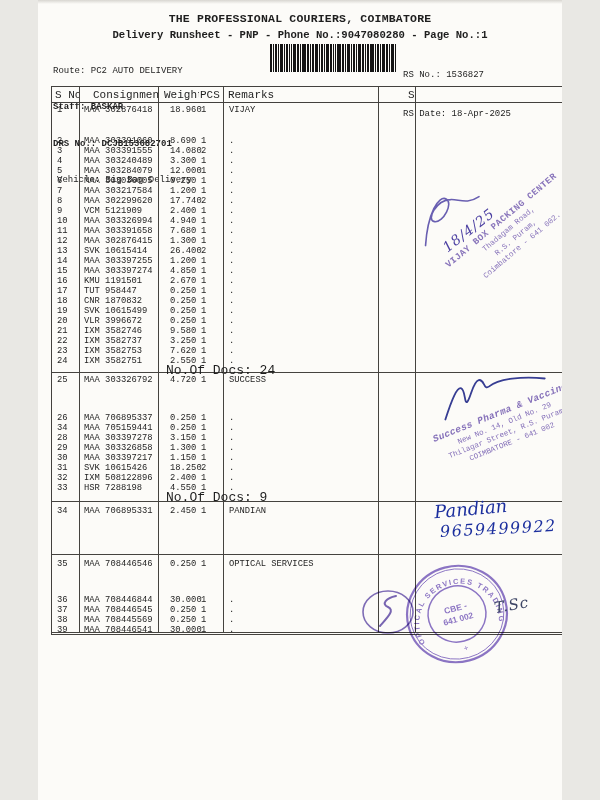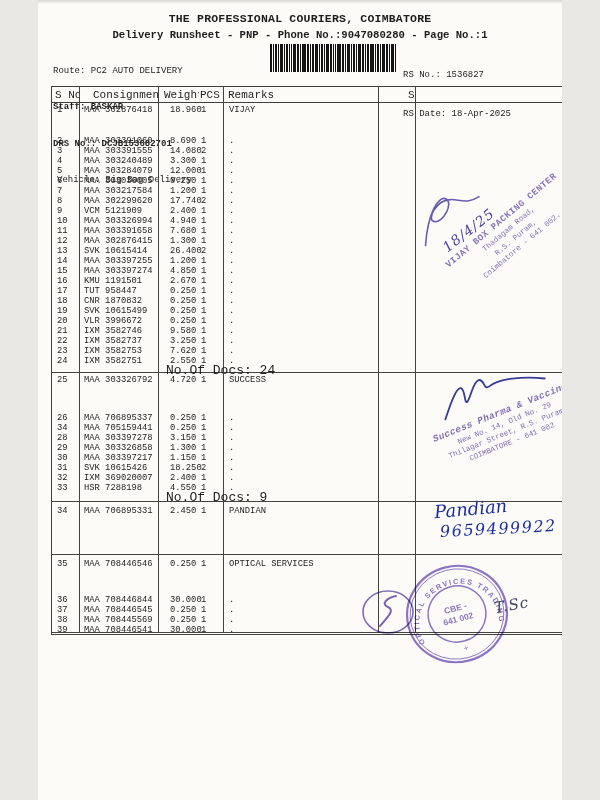--- a/index.html
+++ b/index.html
@@ -365,21 +365,21 @@
           </div>
           <div class="trow">
             <div class="cell cc0">31</div>
             <div class="cell cc1">SVK 10615426</div>
             <div class="cell cc2">18.250</div>
             <div class="cell cc3">2</div>
             <div class="cell cc4">.</div>
           </div>
           <div class="trow">
             <div class="cell cc0">32</div>
-            <div class="cell cc1">IXM 369020007</div>
+            <div class="cell cc1">IXM 508122896</div>
             <div class="cell cc2">2.400</div>
             <div class="cell cc3">1</div>
             <div class="cell cc4">.</div>
           </div>
           <div class="trow">
             <div class="cell cc0">33</div>
             <div class="cell cc1">HSR 7288198</div>
             <div class="cell cc2">4.550</div>
             <div class="cell cc3">1</div>
             <div class="cell cc4">.</div>

